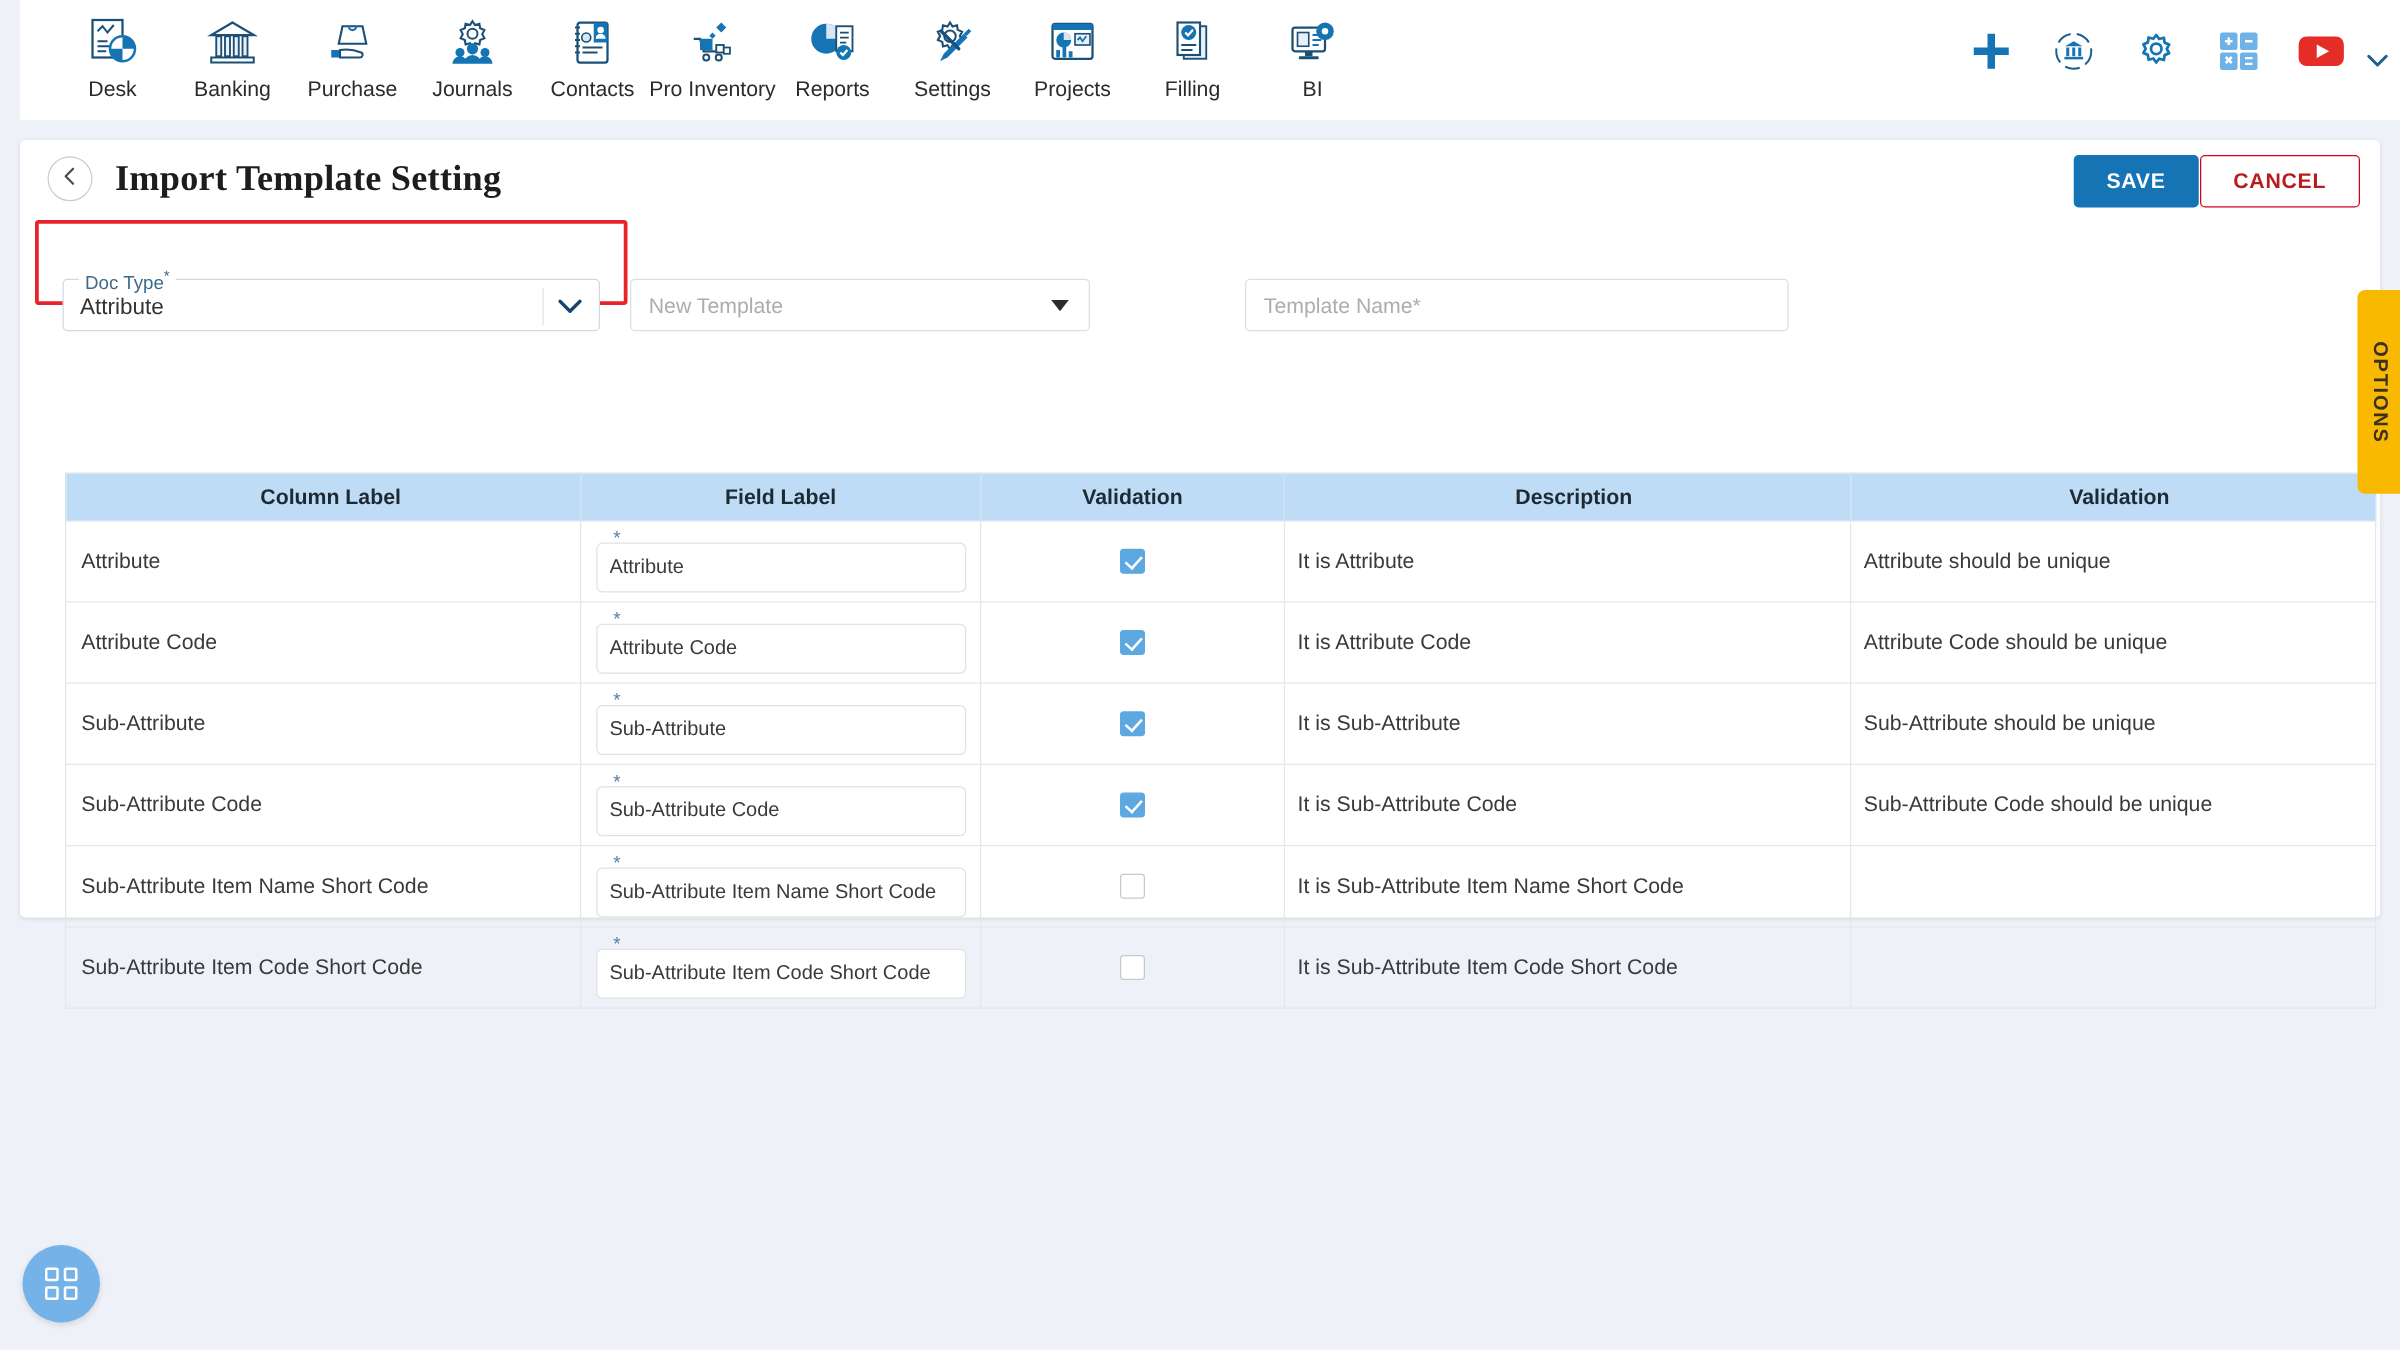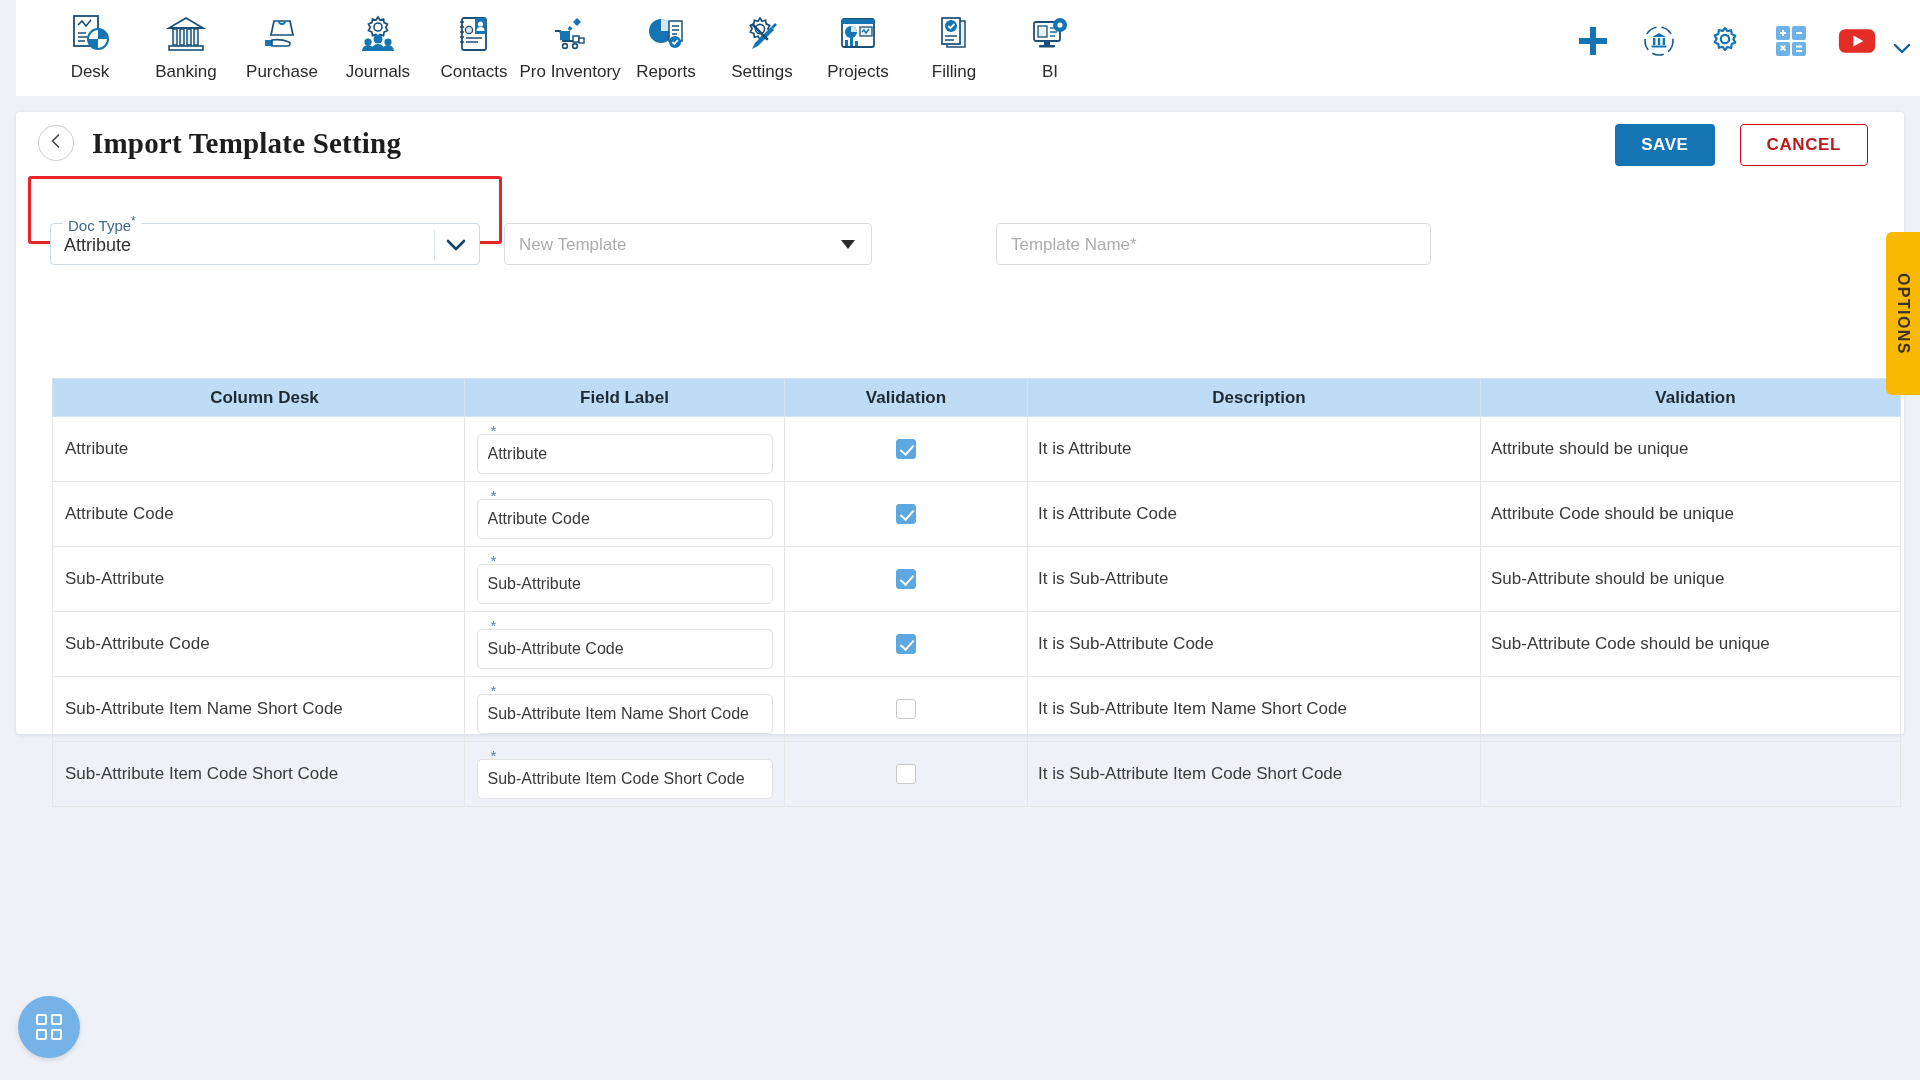--- a/index.html
+++ b/index.html
@@ -60,22 +60,22 @@
     display:flex; align-items:center; justify-content:center;
     cursor: pointer; flex: 0 0 auto;
   }
   .page-title {
     margin-left: 18px;
     font-family: "Liberation Serif", serif;
     font-size: 29px; font-weight: bold; color: #1d1d1d;
     letter-spacing: 0.2px;
   }
   .head-actions {
-    position: absolute; right: 36px; top: 12px;
-    display: flex; align-items: flex-start; gap: 25px;
+    position: absolute; right: 16px; top: 12px;
+    display: flex; align-items: flex-start; gap: 1px;
   }
   .btn-save {
     background: #1474b4; color: #fff;
     border: none; border-radius: 4px;
     font-size: 17px; font-weight: bold;
     letter-spacing: 0.6px;
     padding: 11px 26px; cursor: pointer;
     font-family: "Liberation Sans", sans-serif;
   }
   .btn-cancel {
@@ -454,21 +454,21 @@
 
     <div class="fld fld-name">
       <div class="ph">Template Name*</div>
     </div>
   </div>
 
   <div class="tbl-wrap">
     <table class="grid">
       <thead>
         <tr>
-          <th class="c-name">Column Desk</th>
+          <th class="c-name">Column Label</th>
           <th class="c-label">Field Label</th>
           <th class="c-mand">Validation</th>
           <th class="c-desc">Description</th>
           <th class="c-valid">Validation</th>
         </tr>
       </thead>
       <tbody id="tbody">
           <tr>
             <td class="c-name">Attribute</td>
             <td class="c-label">

